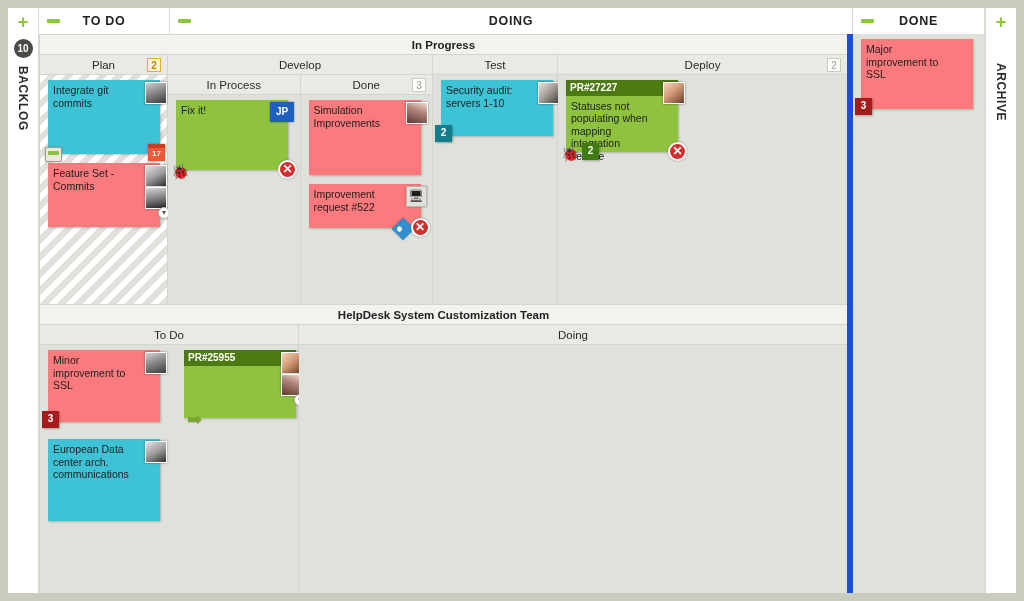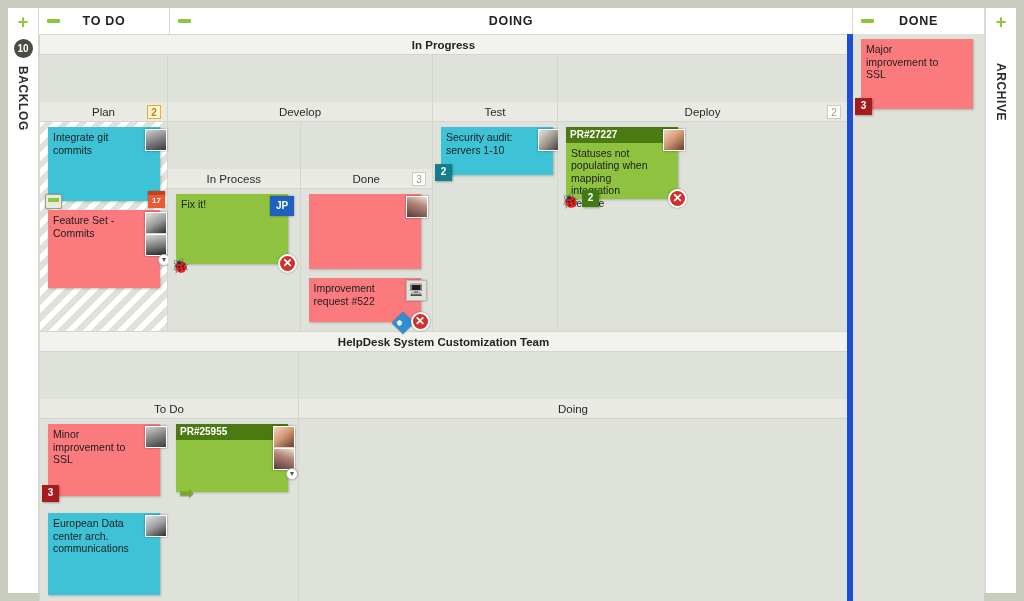--- a/index.html
+++ b/index.html
@@ -90,21 +90,21 @@
     border-right: 1px solid #d3d6cd;
     min-width: 0;
   }
   .col:last-child { border-right: none; }
 
   .col-head {
     height: 20px; flex: 0 0 20px;
     background: #e8eae3;
     border-bottom: 1px solid #d3d6cd;
     position: relative;
-    display: flex; align-items: center; justify-content: center; margin-top: 47px;
+    display: flex; align-items: center; justify-content: center;
   }
   .col-head .nm { font-size: 11.5px; color: #2a2a2a; }
   .col-head .wip {
     position: absolute; right: 6px; top: 3px;
     min-width: 14px; height: 14px; padding: 0 3px;
     border: 1px solid #c9ccc3; background: #fdfdfc;
     font-size: 10px; color: #9a9d94;
     display: flex; align-items: center; justify-content: center;
   }
   .col-head .wip.warn {
@@ -280,21 +280,21 @@
                   <span class="nm">Plan</span>
                   <span class="wip warn">2</span>
                 </div>
                 <div class="cards striped">
                   <div class="card cyan" style="height:74px">
                     <div class="txt">Integrate git commits</div>
                     <div class="avatar av1 face-a"></div>
                     <div class="note"></div>
                     <div class="cal">17</div>
                   </div>
-                  <div class="card red" style="height:78px">
+                  <div class="card red" style="height:64px">
                     <div class="txt">Feature Set - Commits</div>
                     <div class="avatar av1 face-c"></div>
                     <div class="avatar av2 face-e"></div>
                     <div class="avmore" style="top:44px">▾</div>
                   </div>
                 </div>
               </div>
 
               <div class="col" style="flex:0 0 265px">
                 <div class="col-head">
@@ -314,39 +314,40 @@
                       </div>
                     </div>
                   </div>
                   <div class="subcol">
                     <div class="col-head">
                       <span class="nm">Done</span>
                       <span class="wip">3</span>
                     </div>
                     <div class="cards">
                       <div class="card red" style="height:75px">
+                        <div class="txt">Simulation Improvements</div>
                         <div class="avatar av1 face-b"></div>
                       </div>
                       <div class="card red" style="height:44px">
                         <div class="txt">Improvement request #522</div>
                         <div class="sq-icon">🖥</div>
                         <div class="tag"></div>
                         <div class="blocker">✕</div>
                       </div>
                     </div>
                   </div>
                 </div>
               </div>
 
               <div class="col" style="flex:0 0 125px">
                 <div class="col-head">
                   <span class="nm">Test</span>
                 </div>
                 <div class="cards">
-                  <div class="card cyan" style="height:48px">
+                  <div class="card cyan" style="height:56px">
                     <div class="txt">Security audit: servers 1-10</div>
                     <div class="avatar av1 face-f"></div>
                     <div class="badge teal">2</div>
                   </div>
                 </div>
               </div>
 
               <div class="col" style="flex:1 1 auto">
                 <div class="col-head">
                   <span class="nm">Deploy</span>
@@ -367,21 +368,21 @@
             </div>
           </div>
 
           <div class="swimlane" style="flex:1 1 auto;">
             <div class="swimlane-title">HelpDesk System Customization Team</div>
             <div class="swimlane-cols">
               <div class="col" style="flex:0 0 259px">
                 <div class="col-head">
                   <span class="nm">To Do</span>
                 </div>
-                <div class="cards" style="display:flex; gap:16px; align-items:flex-start;">
+                <div class="cards" style="display:flex; gap:24px; align-items:flex-start;">
                   <div style="display:flex; flex-direction:column;">
                     <div class="card red" style="height:72px">
                       <div class="txt">Minor improvement to SSL</div>
                       <div class="avatar av1 face-a"></div>
                       <div class="badge dark-red">3</div>
                     </div>
                     <div class="card cyan" style="height:82px; margin-top:8px;">
                       <div class="txt">European Data center arch. communications</div>
                       <div class="avatar av1 face-c"></div>
                     </div>

